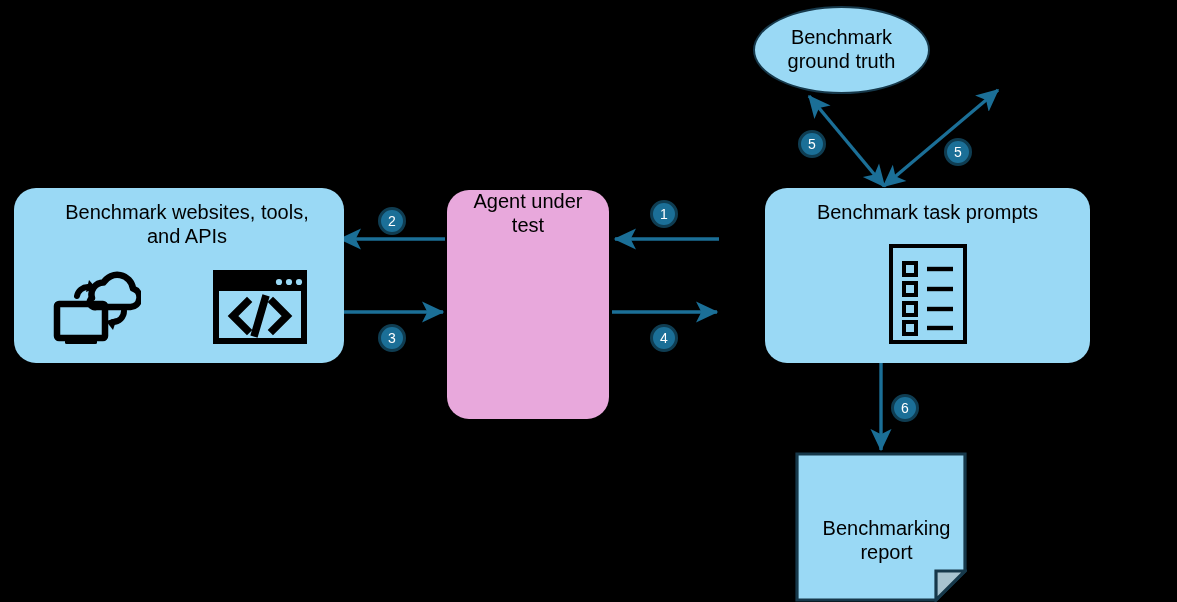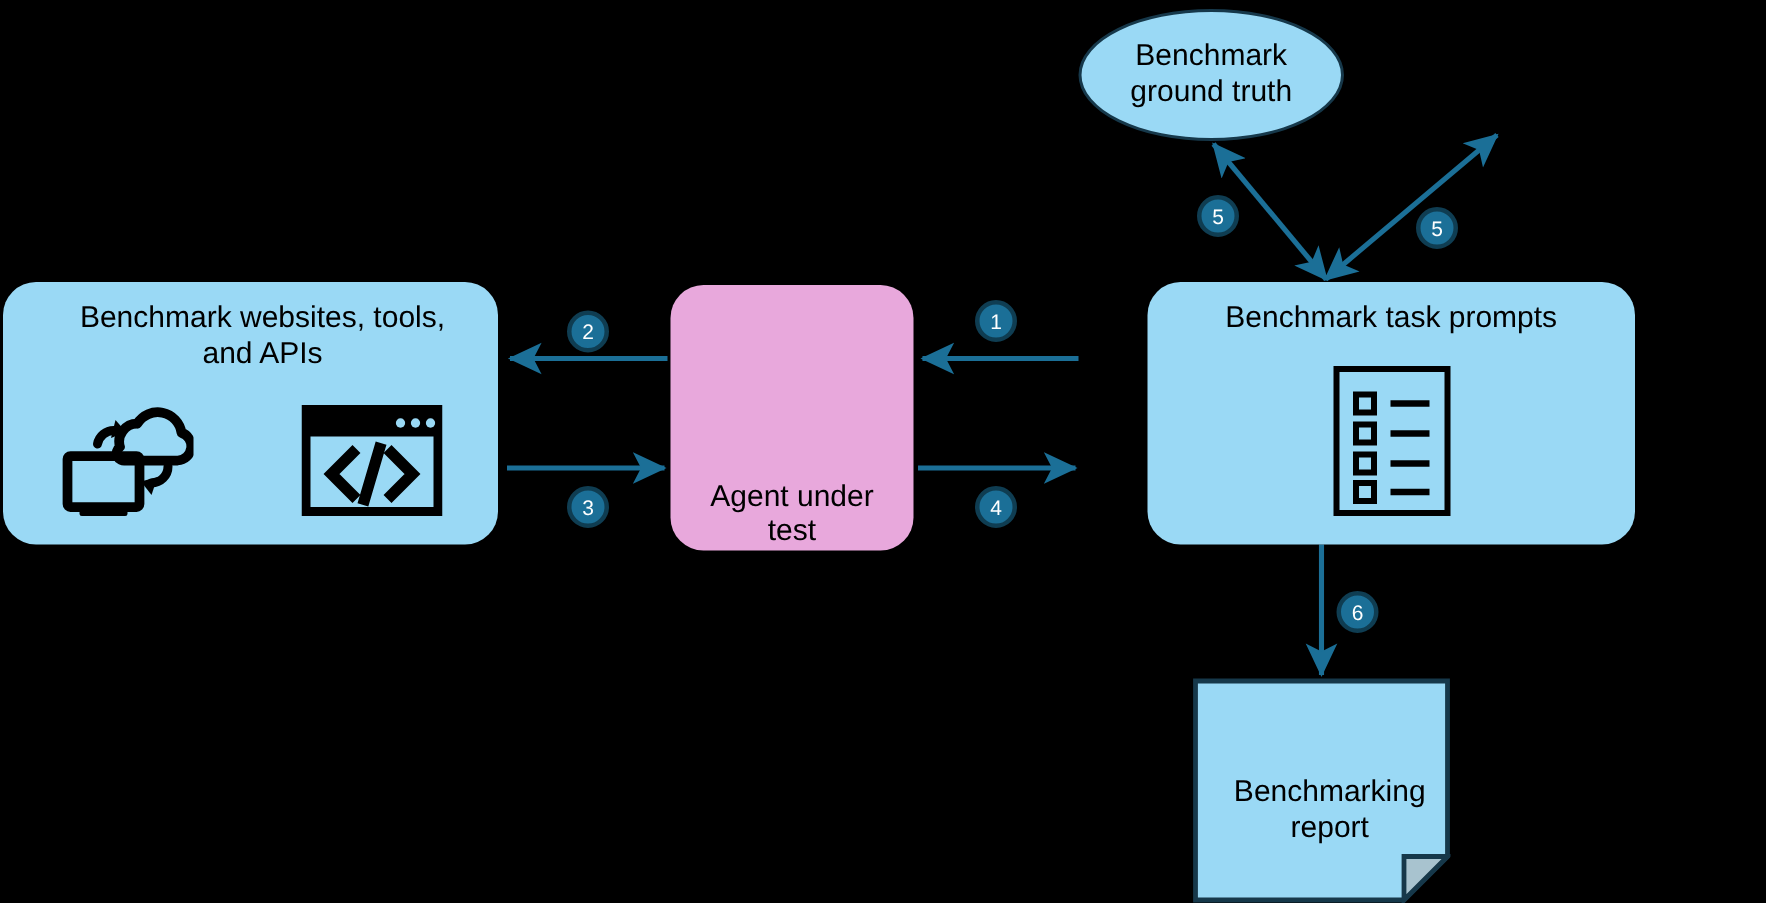--- a/index.html
+++ b/index.html
@@ -34,60 +34,60 @@
   .node-label {
     font-size: 20px;
     line-height: 1.18;
     text-align: center;
     white-space: pre-line;
     font-weight: 400;
   }
 
   
   #node-websites {
-    left: 2px;  top: 188px;
+    left: 14px;  top: 188px;
     width: 330px; height: 175px;
     padding-top: 13px;
     padding-left: 16px;
   }
   #node-websites .node-label { width: 300px; }
   .icon-row {
     position: absolute;
     left: 0; right: 0; top: 82px;
     display: flex;
     justify-content: center;
     gap: 72px;
     align-items: center;
   }
 
   
   #node-agent {
     left: 447px; top: 190px;
-    width: 162px; height: 177px;
+    width: 162px; height: 229px;
     background: #e8a8dc;
-    justify-content: flex-end;
+    justify-content: flex-start;
   }
   #node-agent .node-label { font-size: 20px; }
 
   
   #node-prompts {
     left: 721px; top: 188px;
     width: 325px; height: 175px;
     padding-top: 13px;
     margin-left: 44px;
   }
   #node-prompts .checklist-wrap {
     position: absolute;
     left: 0; right: 0; top: 55px;
     display: flex; justify-content: center;
   }
 
   
   #node-truth {
-    left: 719px; top: 6px;
+    left: 753px; top: 6px;
     width: 177px; height: 88px;
     border-radius: 50%;
     background: #9ad9f5;
     border: 2.5px solid #16384a;
     justify-content: center;
   }
   #node-truth .node-label { font-size: 20px; }
 
   
   #node-report {

